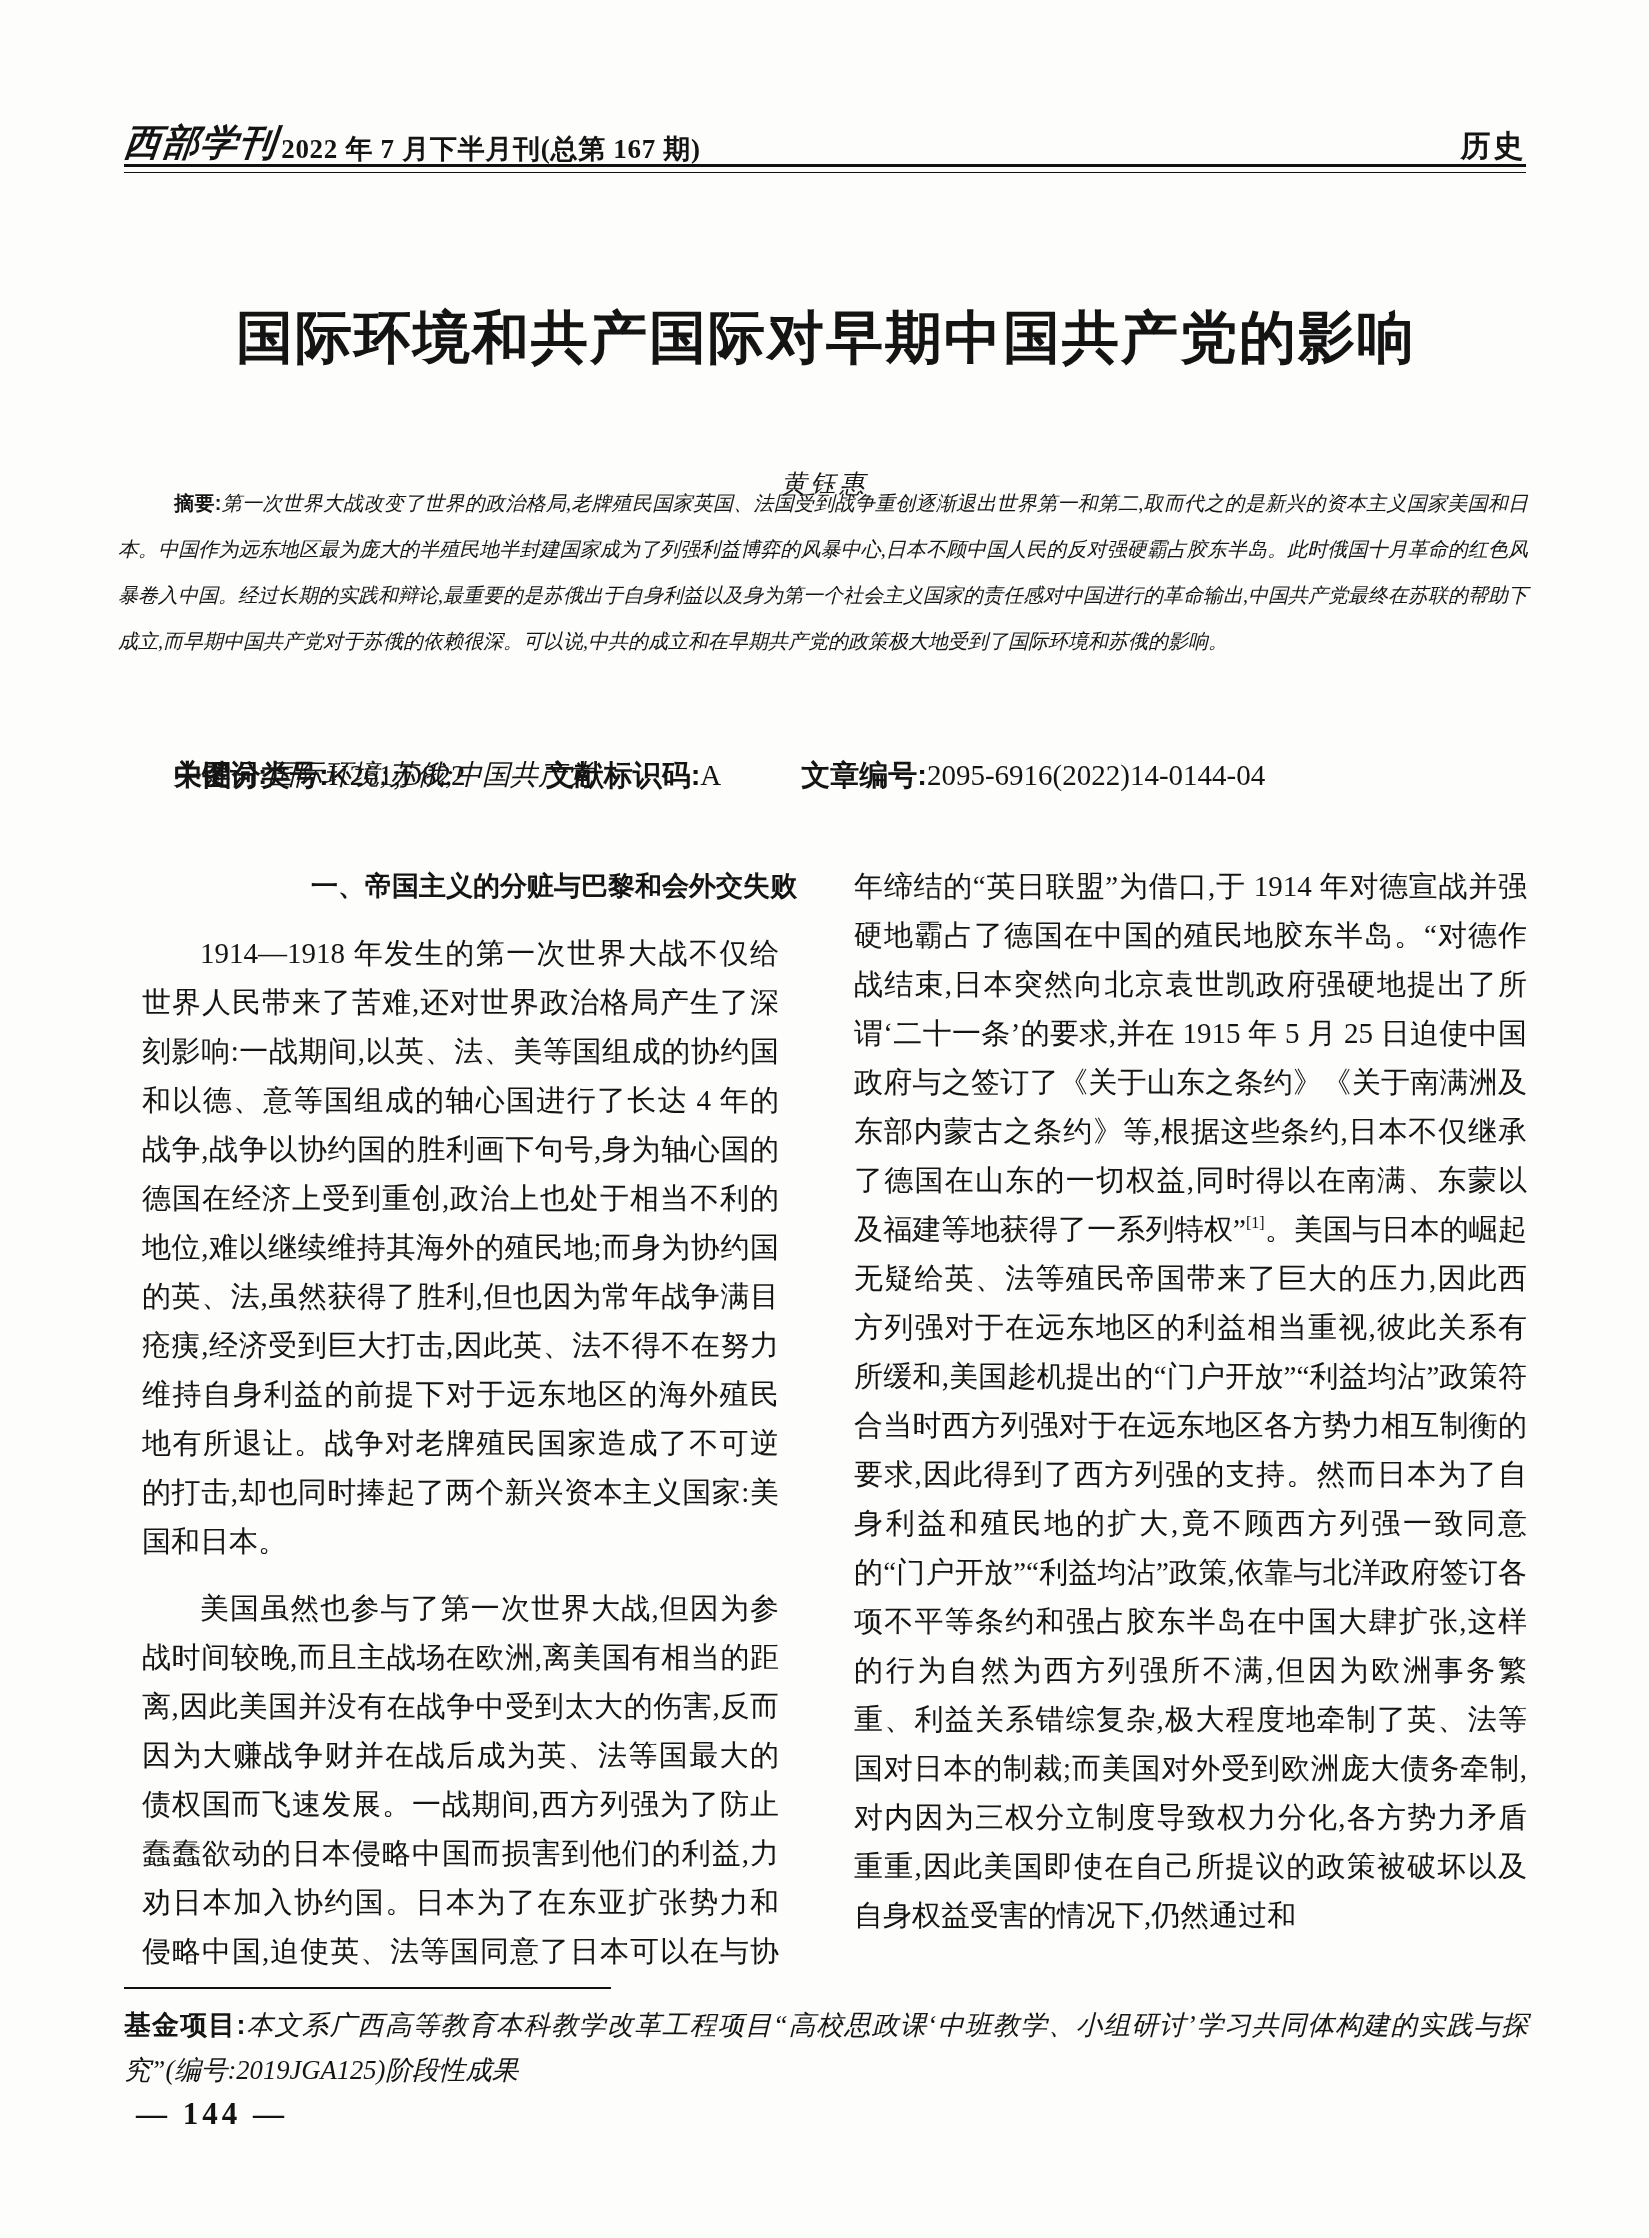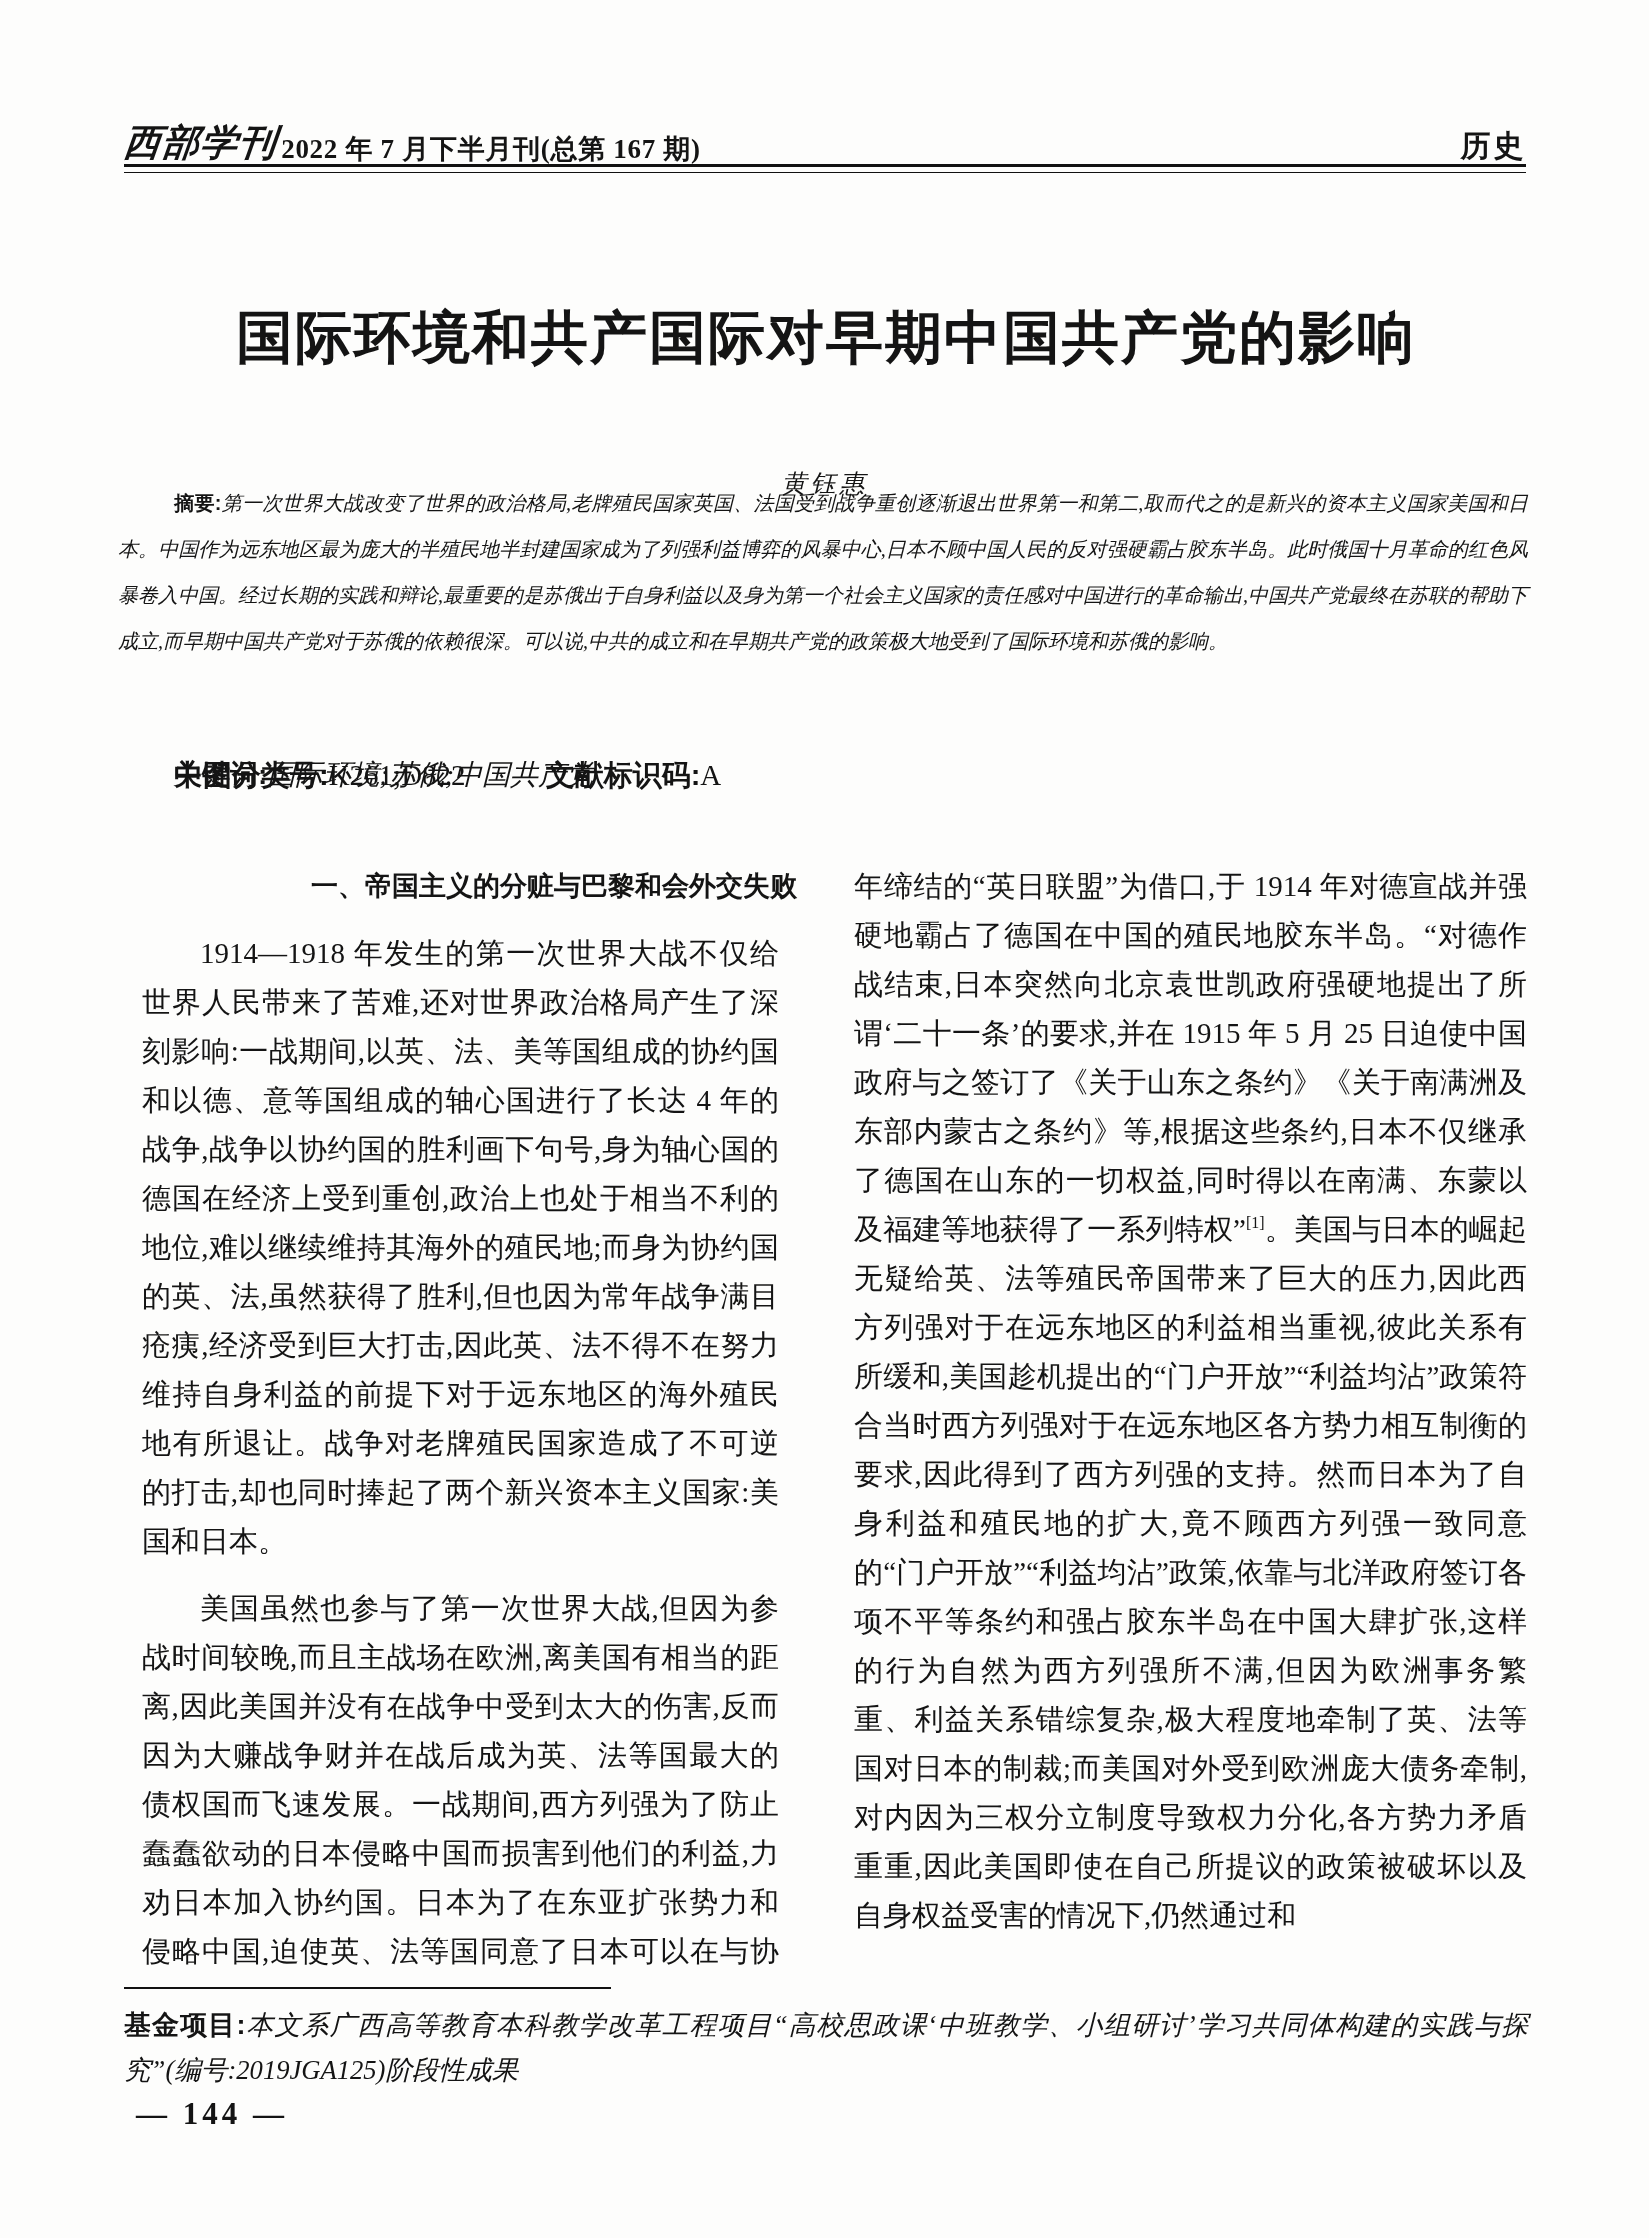--- a/index.html
+++ b/index.html
@@ -118,20 +118,21 @@
   <div class="keywords-row">
     <span class="indent"></span><span class="meta-label">关键词:</span><span>国际环境;苏俄;中国共产党</span>
   </div>
 
   <div class="codes-row">
     <span class="indent"></span>
     <span><span class="meta-label">中图分类号:</span><span>K261;D822</span></span>
     <span class="code-gap"></span>
     <span><span class="meta-label">文献标识码:</span><span>A</span></span>
     <span class="code-gap"></span>
+    <span><span class="meta-label">文章编号:</span><span>2095-6916(2022)14-0144-04</span></span>
   </div>
 
   <div class="columns">
     <div class="col">
       <div class="section-heading">一、帝国主义的分赃与巴黎和会外交失败</div>
       <p class="para">1914—1918 年发生的第一次世界大战不仅给世界人民带来了苦难,还对世界政治格局产生了深刻影响:一战期间,以英、法、美等国组成的协约国和以德、意等国组成的轴心国进行了长达 4 年的战争,战争以协约国的胜利画下句号,身为轴心国的德国在经济上受到重创,政治上也处于相当不利的地位,难以继续维持其海外的殖民地;而身为协约国的英、法,虽然获得了胜利,但也因为常年战争满目疮痍,经济受到巨大打击,因此英、法不得不在努力维持自身利益的前提下对于远东地区的海外殖民地有所退让。战争对老牌殖民国家造成了不可逆的打击,却也同时捧起了两个新兴资本主义国家:美国和日本。</p>
       <p class="para">美国虽然也参与了第一次世界大战,但因为参战时间较晚,而且主战场在欧洲,离美国有相当的距离,因此美国并没有在战争中受到太大的伤害,反而因为大赚战争财并在战后成为英、法等国最大的债权国而飞速发展。一战期间,西方列强为了防止蠢蠢欲动的日本侵略中国而损害到他们的利益,力劝日本加入协约国。日本为了在东亚扩张势力和侵略中国,迫使英、法等国同意了日本可以在与协约国权益无关的地方自由活动的要求,并以 1902</p>
     </div>
     <div class="col">
       <p class="para-cont"><span>年缔结的“英日联盟”为借口,于 1914 年对德宣战并强硬地霸占了德国在中国的殖民地胶东半岛。“对德作战结束,日本突然向北京袁世凯政府强硬地提出了所谓‘二十一条’的要求,并在 1915 年 5 月 25 日迫使中国政府与之签订了《关于山东之条约》《关于南满洲及东部内蒙古之条约》等,根据这些条约,日本不仅继承了德国在山东的一切权益,同时得以在南满、东蒙以及福建等地获得了一系列特权”</span><sup class="ref">[1]</sup><span>。美国与日本的崛起无疑给英、法等殖民帝国带来了巨大的压力,因此西方列强对于在远东地区的利益相当重视,彼此关系有所缓和,美国趁机提出的“门户开放”“利益均沾”政策符合当时西方列强对于在远东地区各方势力相互制衡的要求,因此得到了西方列强的支持。然而日本为了自身利益和殖民地的扩大,竟不顾西方列强一致同意的“门户开放”“利益均沾”政策,依靠与北洋政府签订各项不平等条约和强占胶东半岛在中国大肆扩张,这样的行为自然为西方列强所不满,但因为欧洲事务繁重、利益关系错综复杂,极大程度地牵制了英、法等国对日本的制裁;而美国对外受到欧洲庞大债务牵制,对内因为三权分立制度导致权力分化,各方势力矛盾重重,因此美国即使在自己所提议的政策被破坏以及自身权益受害的情况下,仍然通过和</span></p>

